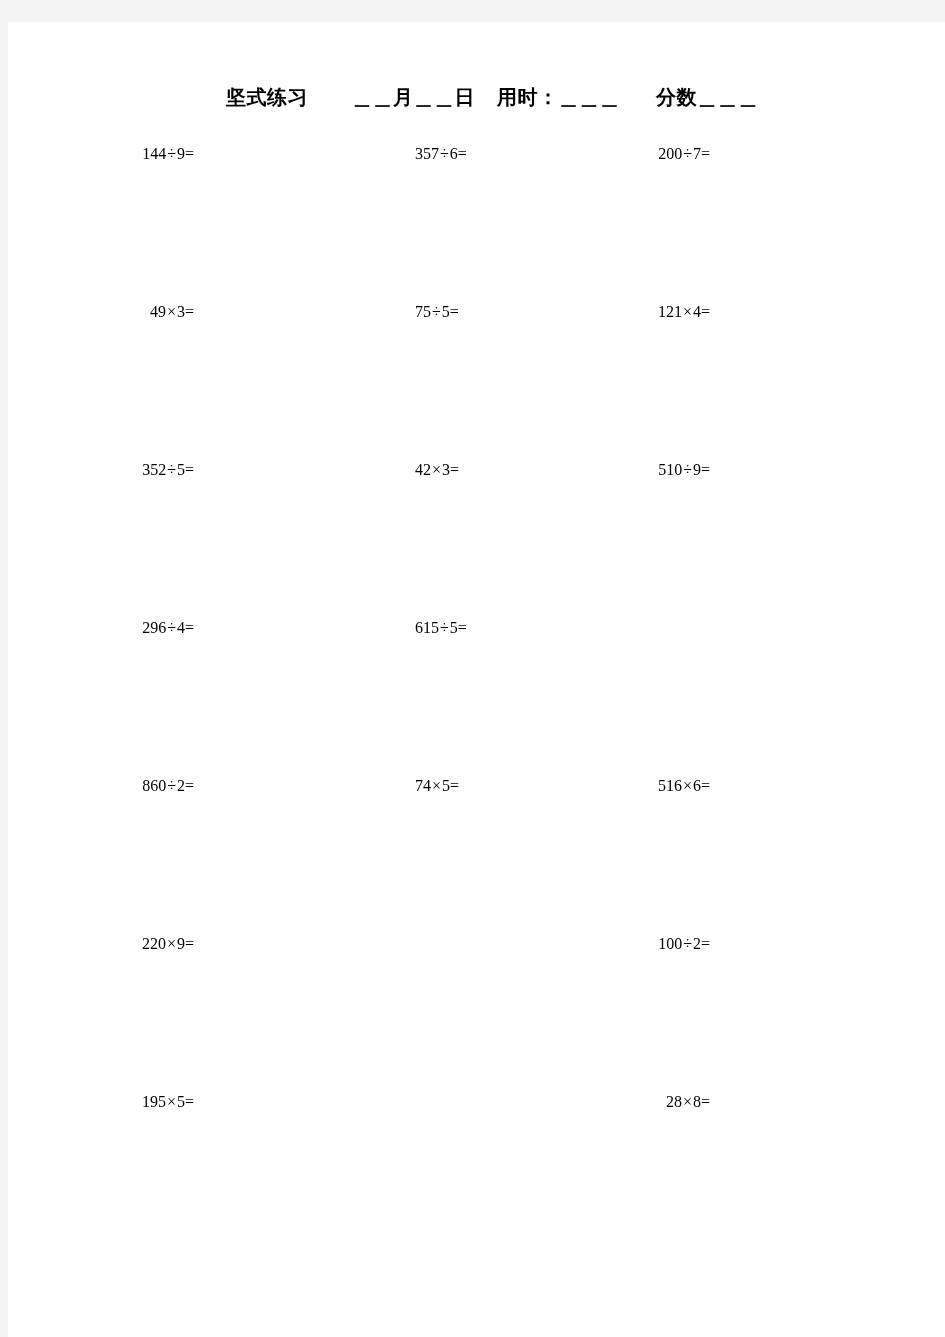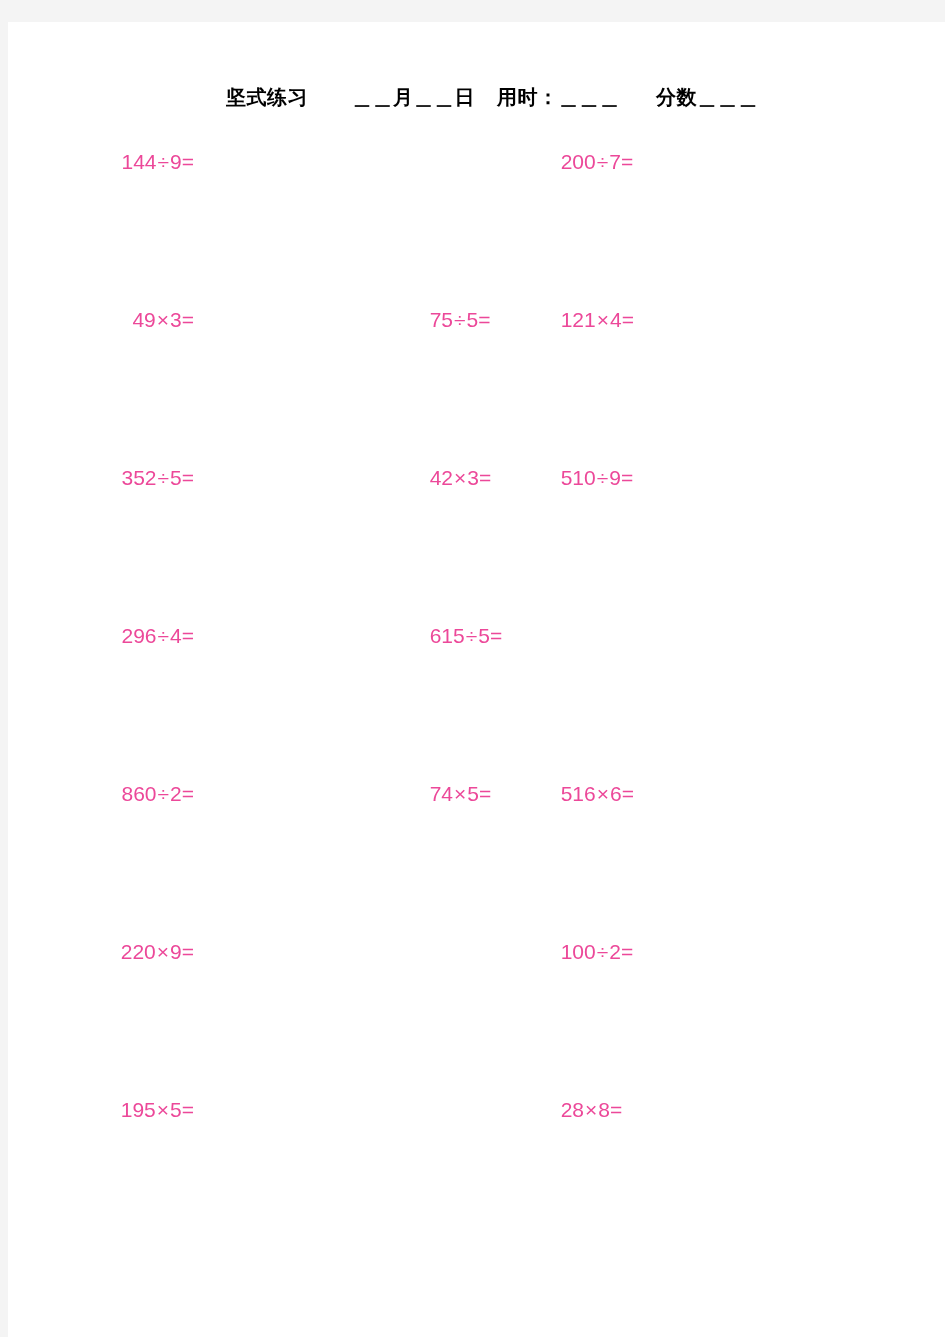--- a/index.html
+++ b/index.html
@@ -54,43 +54,43 @@
     top: 108px;
     width: 937px;
   }
   .row {
     position: relative;
     height: 158px;
   }
   .cell {
     position: absolute;
     top: 0;
-    font-family: Liberation Sans, sans-serif;
-    font-size: 21px;
-    color: #ec4899;
+    font-family: Liberation Serif, serif;
+    font-size: 16px;
+    color: #000000;
     white-space: pre;
     line-height: 1;
   }
   
   .col-1 {
     left: 0;
     width: 186px;
     text-align: right;
   }
   
   .col-2 {
     left: 375px;
     width: 220px;
     text-align: left;
   }
   
   .col-3 {
-    left: 506px;
+    left: 482px;
     width: 220px;
-    text-align: left;
+    text-align: right;
   }
   .op { padding: 0 1px; }
 </style>
 </head>
 <body>
 
 <div class="page">
 
   <div class="header">
     <span class="spacer-title"></span>
@@ -104,20 +104,23 @@
     <span class="gap-c"></span>
     <span class="hdr-seg">分数</span>
     <span class="hdr-seg">＿＿＿</span>
   </div>
 
   <div class="grid">
 
     <div class="row">
       <div class="cell col-1">
         <span>144</span><span class="op">÷</span><span>9</span><span>=</span>
+      </div>
+      <div class="cell col-2">
+        <span>357</span><span class="op">÷</span><span>6</span><span>=</span>
       </div>
       <div class="cell col-3">
         <span>200</span><span class="op">÷</span><span>7</span><span>=</span>
       </div>
     </div>
 
     <div class="row">
       <div class="cell col-1">
         <span>49</span><span class="op">×</span><span>3</span><span>=</span>
       </div>

